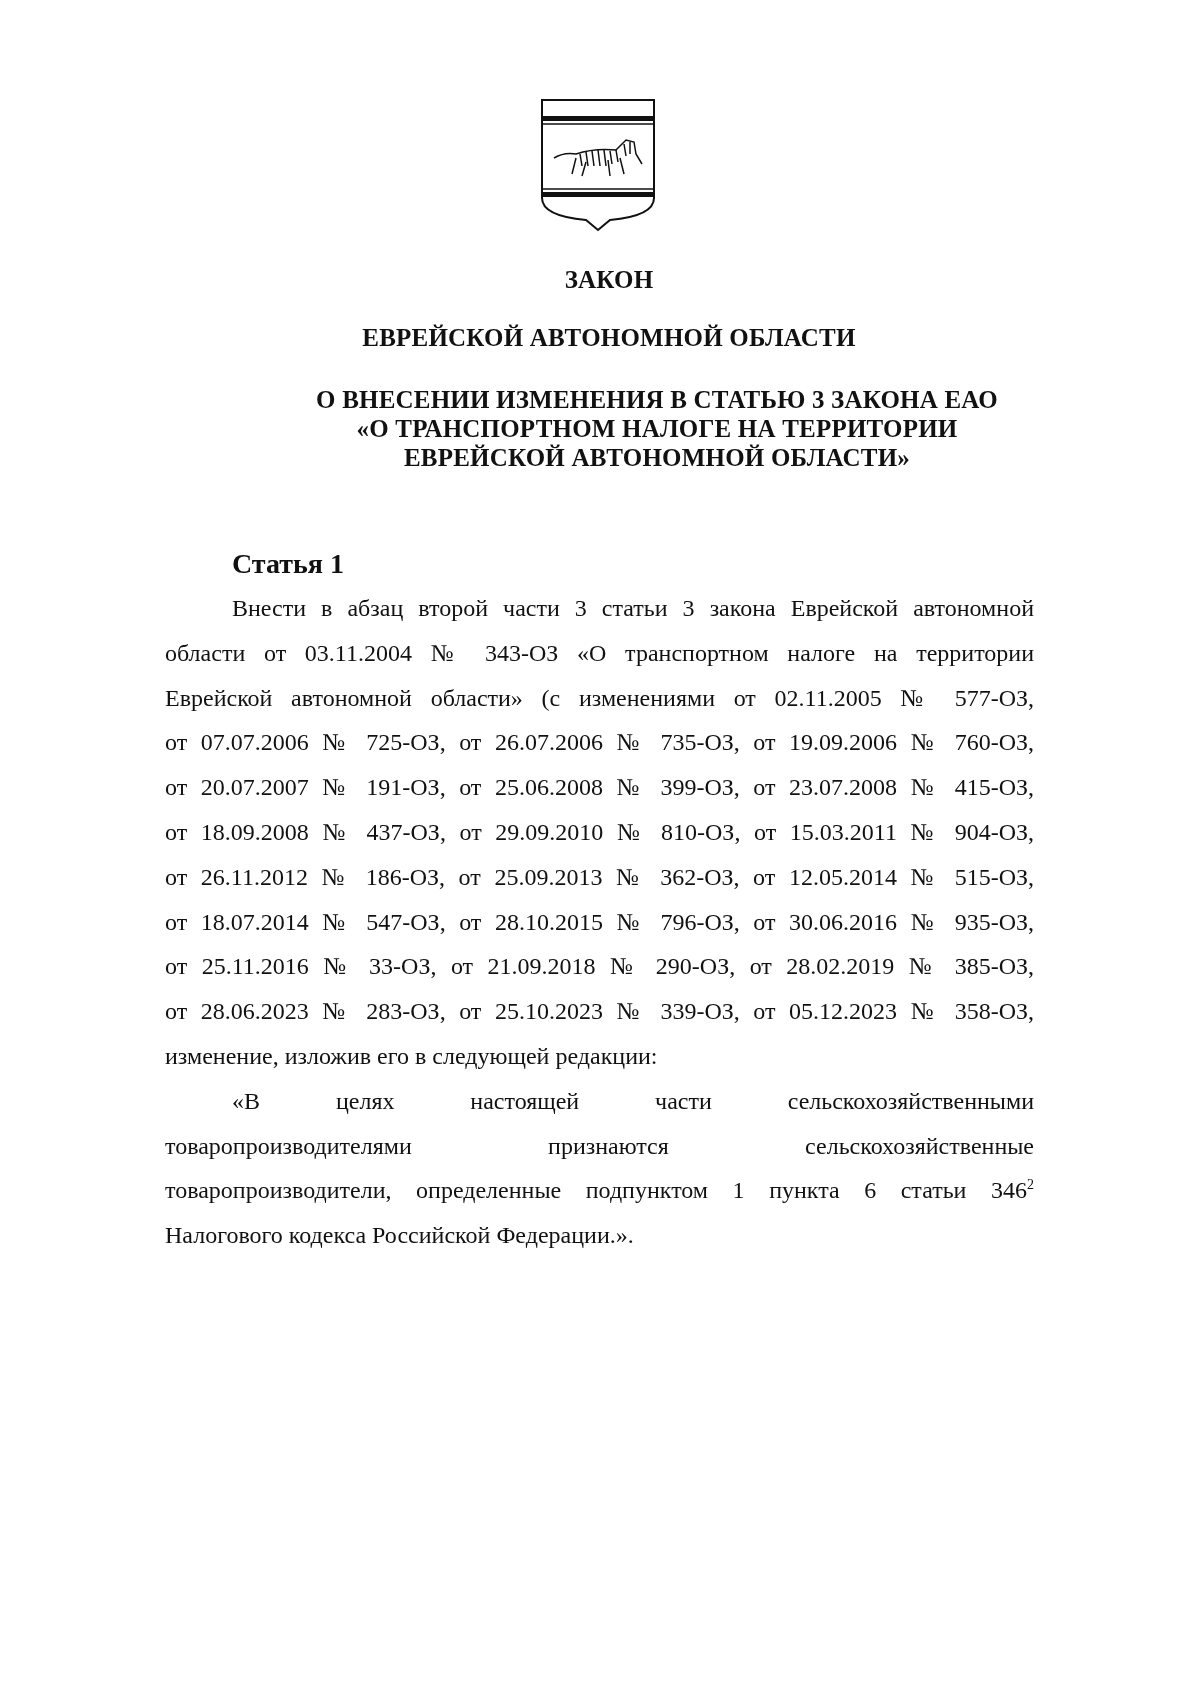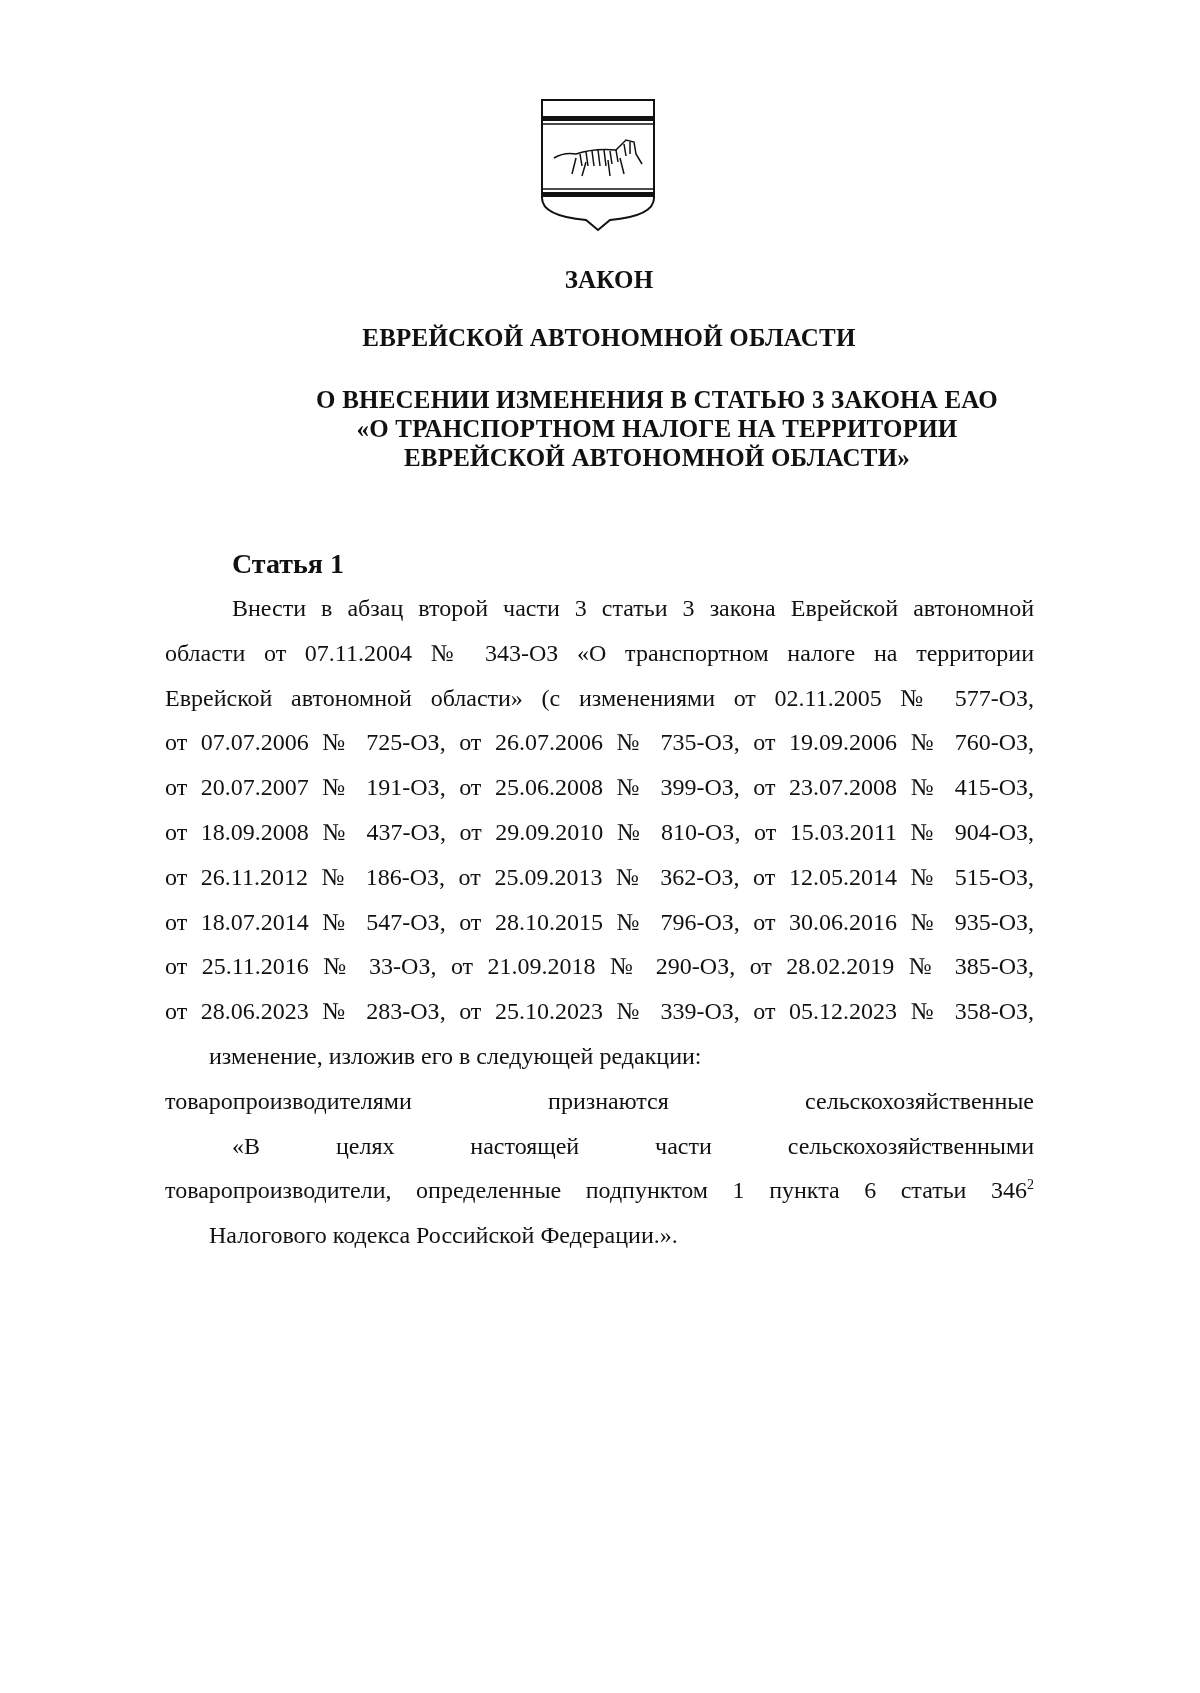--- a/index.html
+++ b/index.html
@@ -7,21 +7,21 @@
          font-family: "Liberation Serif", "DejaVu Serif", serif; color: #111; }
   .emblem { position: absolute; left: 540px; top: 98px; width: 116px; height: 134px; }
   .title { position: absolute; left: 9px; width: 1200px; text-align: center; font-weight: bold; font-size: 25px; letter-spacing: 0.2px; }
   .t1 { top: 266px; }
   .t2 { top: 324px; }
   .t3 { top: 385px; line-height: 29px; padding-left: 48px; }
   .article-heading { position: absolute; left: 232px; top: 548px; font-weight: bold; font-size: 28px; }
   .body { position: absolute; left: 165px; width: 869px; font-size: 24px; }
   .line { display: block; height: 44.8px; line-height: 44.8px; white-space: nowrap; text-align: justify; text-align-last: justify; }
   .line.indent { padding-left: 67px; }
-  .line.left { text-align-last: left; margin-left: 44px; }
+  .line.left { text-align-last: left; }
   sup { font-size: 14px; line-height: 0; }
 </style>
 </head>
 <body>
 
 <div class="emblem">
   <svg width="116" height="134" viewBox="0 0 116 134">
     <path d="M2 2 H114 V100 Q114 118 70 122 L58 132 L46 122 Q2 118 2 100 Z" fill="#fff" stroke="#111" stroke-width="2"></path>
     <rect x="2" y="18" width="112" height="5" fill="#111"></rect>
     <line x1="2" y1="26" x2="114" y2="26" stroke="#111" stroke-width="1.5"></line>
@@ -39,27 +39,27 @@
 <div class="title t3">
   <div>О ВНЕСЕНИИ ИЗМЕНЕНИЯ В СТАТЬЮ 3 ЗАКОНА ЕАО</div>
   <div>«О ТРАНСПОРТНОМ НАЛОГЕ НА ТЕРРИТОРИИ</div>
   <div>ЕВРЕЙСКОЙ АВТОНОМНОЙ ОБЛАСТИ»</div>
 </div>
 
 <div class="article-heading">Статья 1</div>
 
 <div class="body" style="top:586px;">
   <span class="line indent">Внести в абзац второй части 3 статьи 3 закона Еврейской автономной</span>
-  <span class="line">области от 07.11.2004 № 343-ОЗ «О транспортном налоге на территории</span>
+  <span class="line">области от 03.11.2004 № 343-ОЗ «О транспортном налоге на территории</span>
   <span class="line">Еврейской автономной области» (с изменениями от 02.11.2005 № 577-ОЗ,</span>
   <span class="line">от 07.07.2006 № 725-ОЗ, от 26.07.2006 № 735-ОЗ, от 19.09.2006 № 760-ОЗ,</span>
   <span class="line">от 20.07.2007 № 191-ОЗ, от 25.06.2008 № 399-ОЗ, от 23.07.2008 № 415-ОЗ,</span>
   <span class="line">от 18.09.2008 № 437-ОЗ, от 29.09.2010 № 810-ОЗ, от 15.03.2011 № 904-ОЗ,</span>
   <span class="line">от 26.11.2012 № 186-ОЗ, от 25.09.2013 № 362-ОЗ, от 12.05.2014 № 515-ОЗ,</span>
   <span class="line">от 18.07.2014 № 547-ОЗ, от 28.10.2015 № 796-ОЗ, от 30.06.2016 № 935-ОЗ,</span>
   <span class="line">от 25.11.2016 № 33-ОЗ, от 21.09.2018 № 290-ОЗ, от 28.02.2019 № 385-ОЗ,</span>
   <span class="line">от 28.06.2023 № 283-ОЗ, от 25.10.2023 № 339-ОЗ, от 05.12.2023 № 358-ОЗ,</span>
   <span class="line left">изменение, изложив его в следующей редакции:</span>
+  <span class="line indent">«В целях настоящей части сельскохозяйственными</span>
   <span class="line">товаропроизводителями признаются сельскохозяйственные</span>
-  <span class="line indent">«В целях настоящей части сельскохозяйственными</span>
   <span class="line"><span>товаропроизводители, определенные подпунктом 1 пункта 6 статьи 346</span><sup>2</sup></span>
   <span class="line left">Налогового кодекса Российской Федерации.».</span>
 </div>
 
 </body></html>

